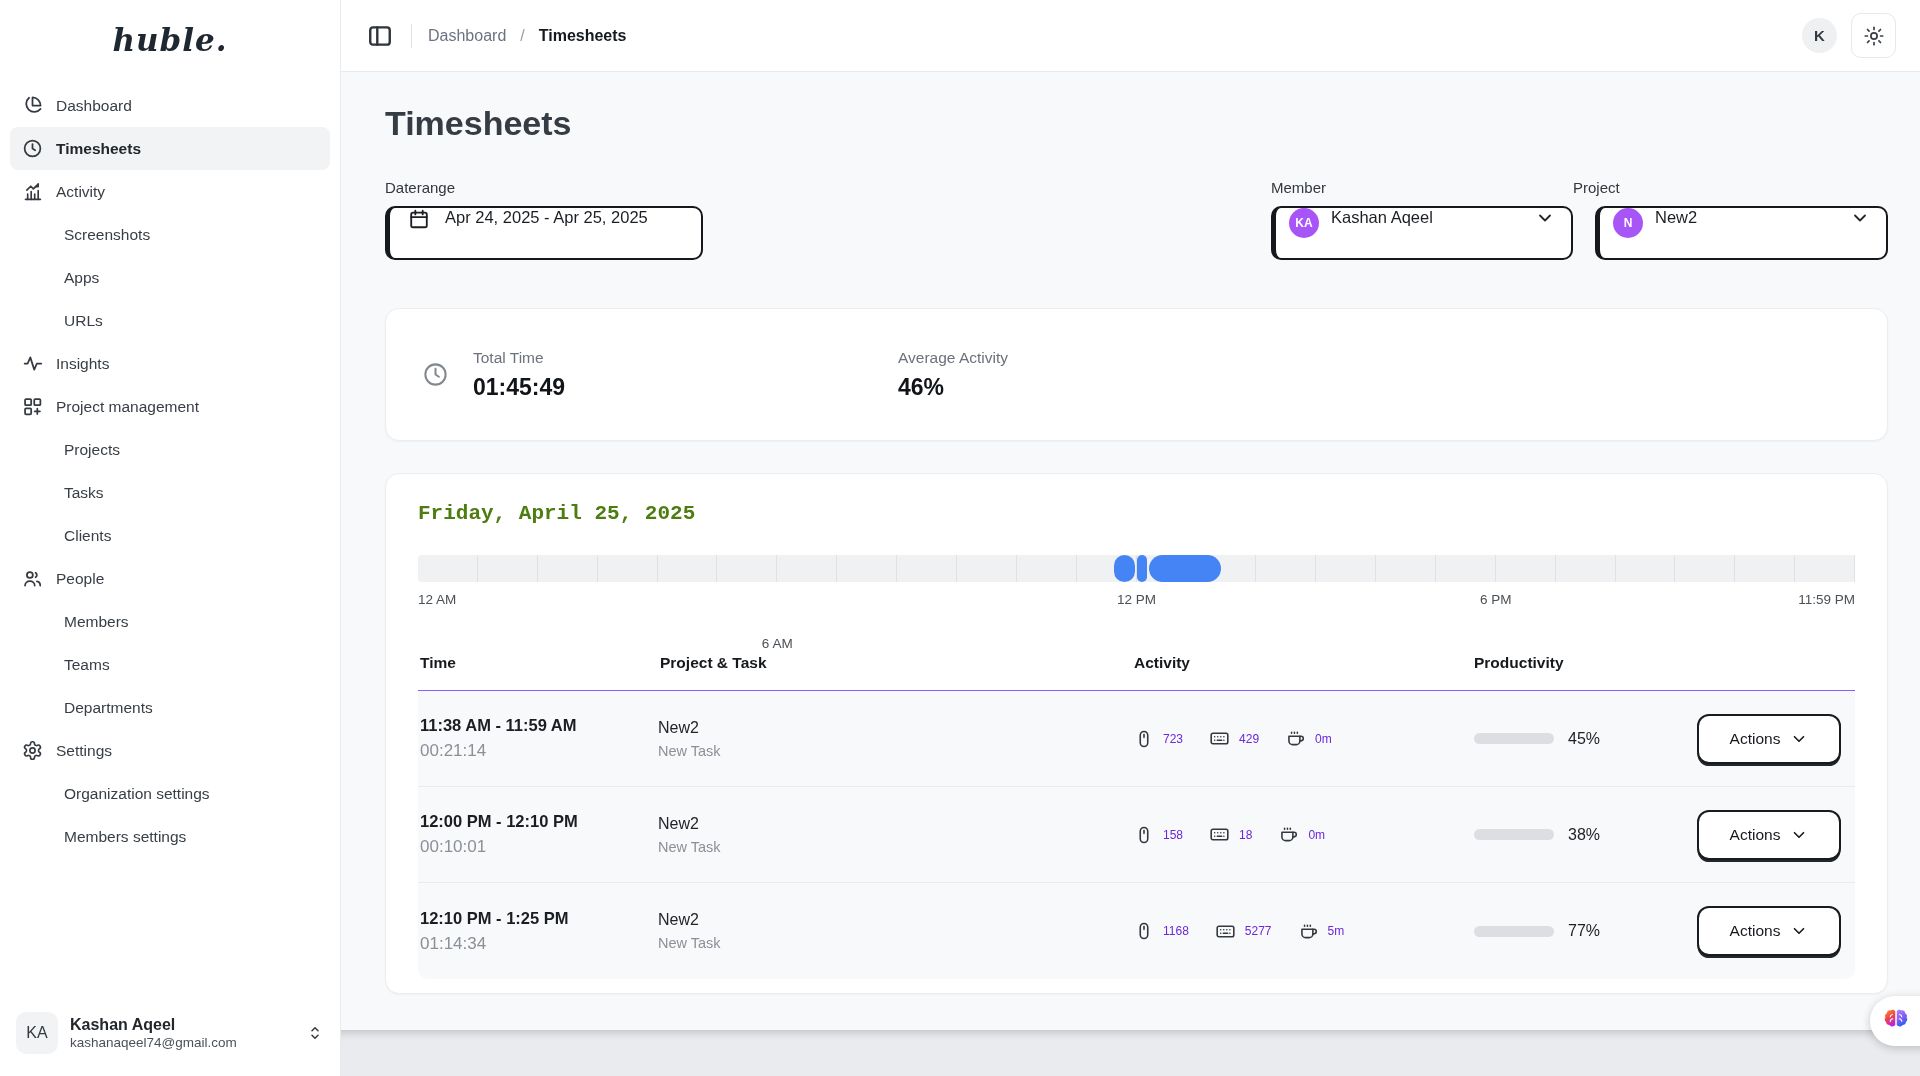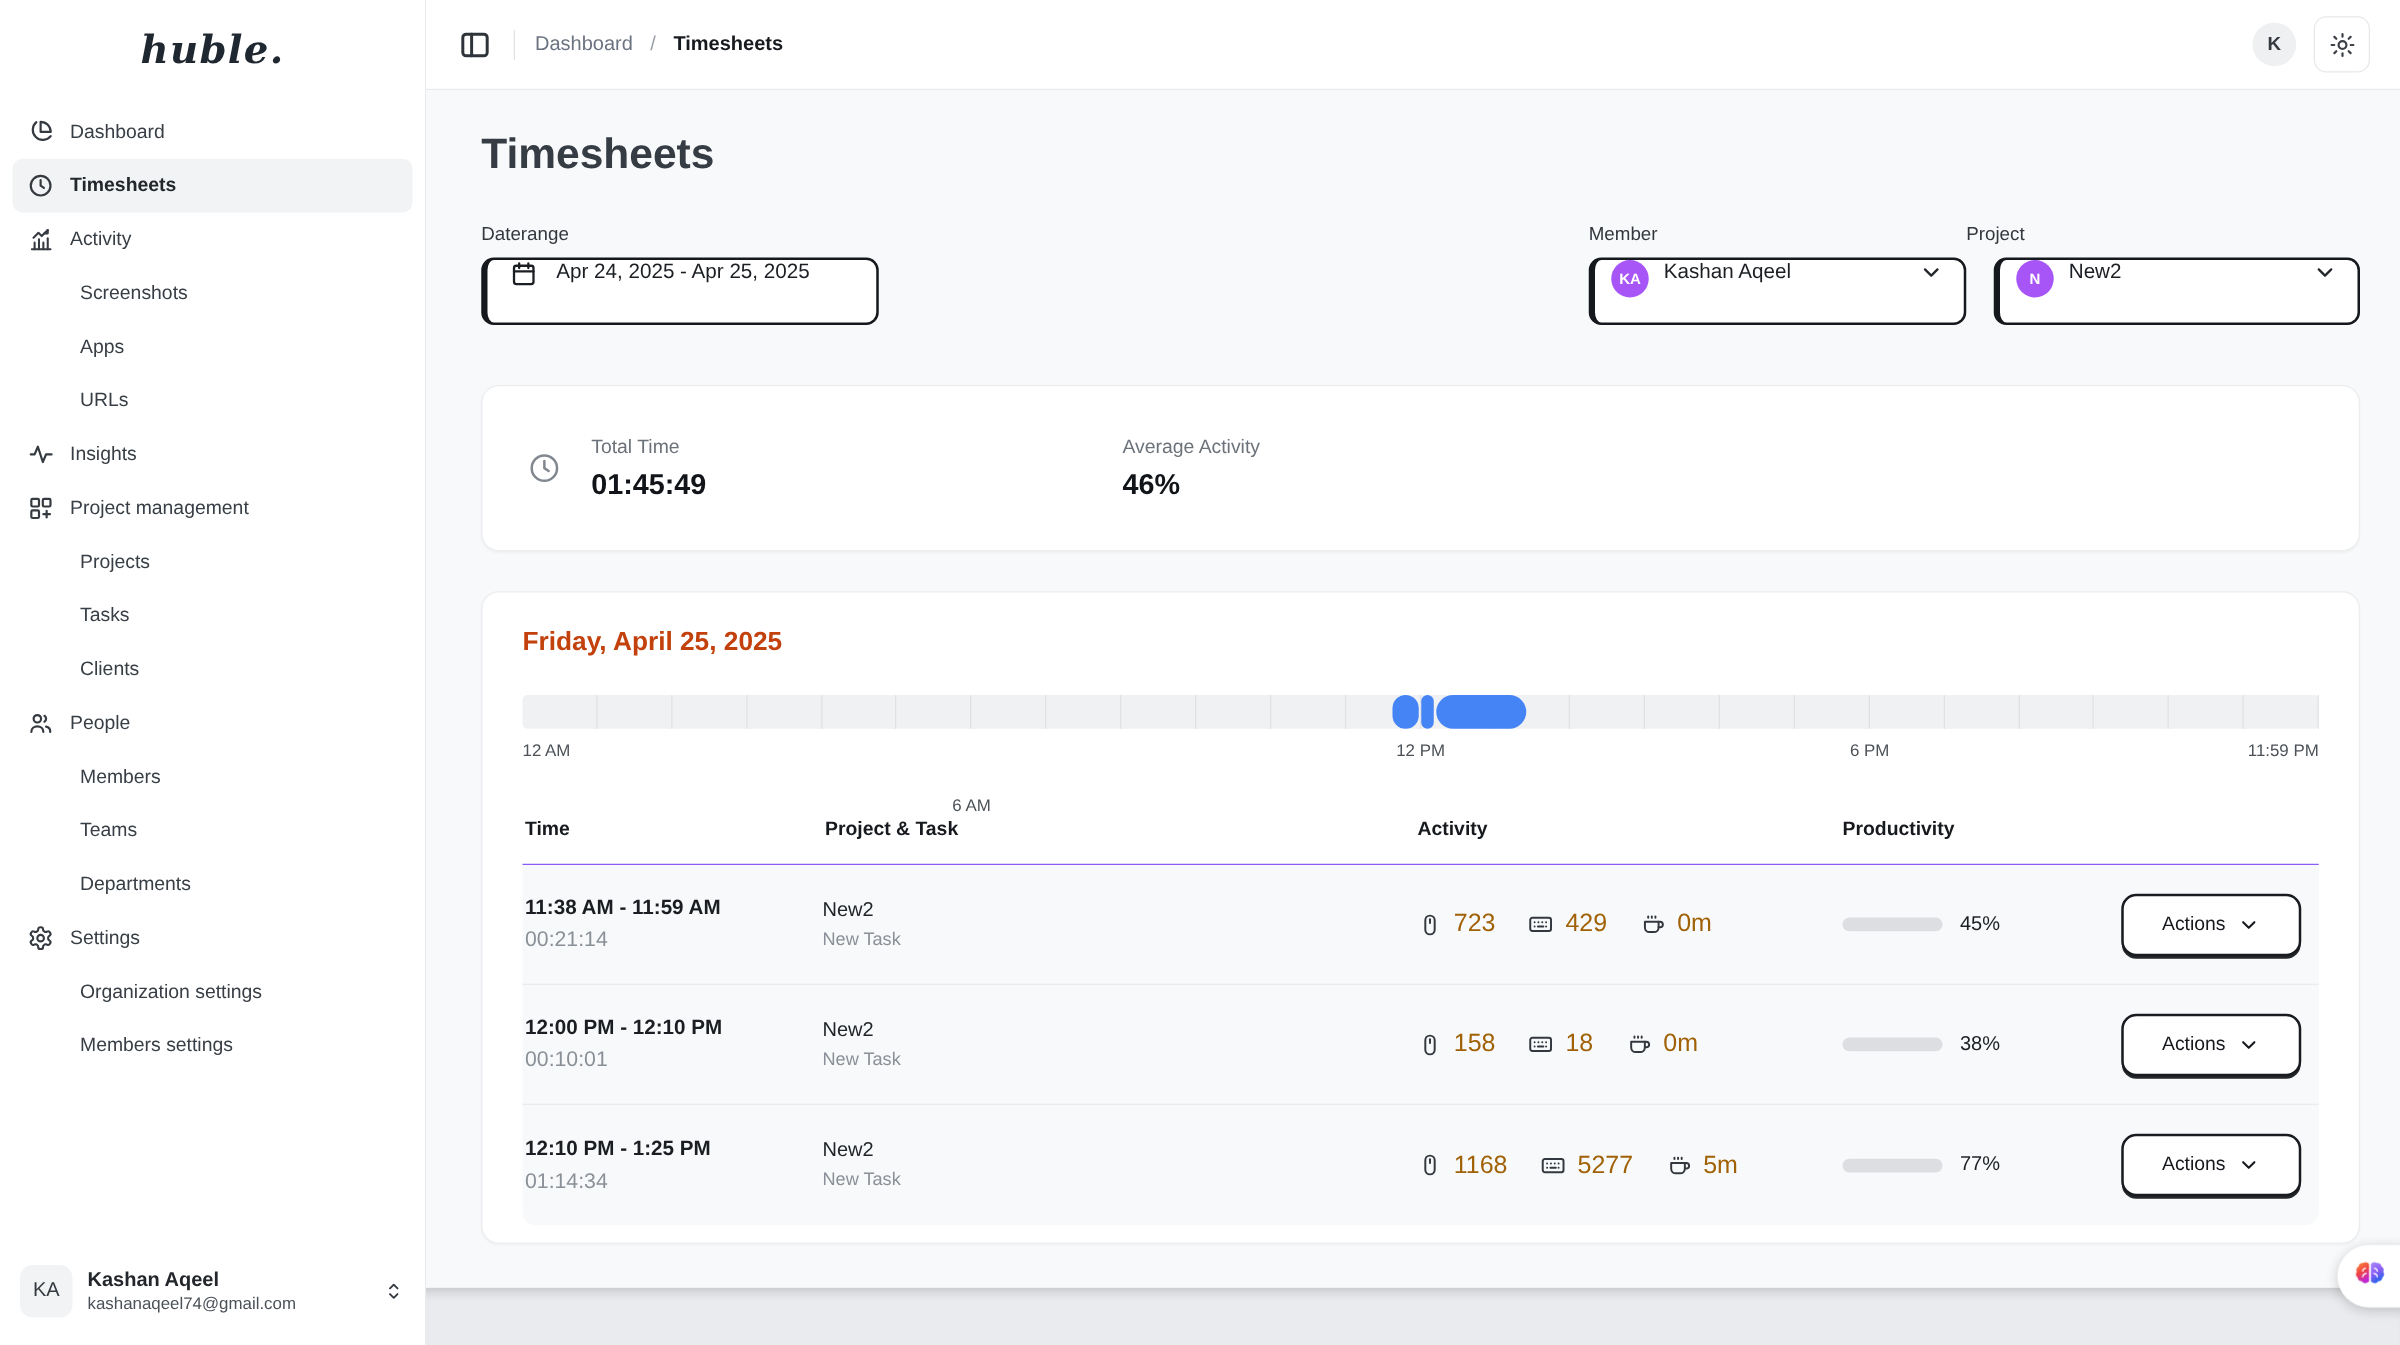--- a/index.html
+++ b/index.html
@@ -102,21 +102,21 @@
     box-shadow: 0 1px 2px rgba(16,24,40,0.04);
   }
   .summary-card { margin-top: 48px; height: 133px; display: flex; align-items: center; padding: 0 36px; }
   .summary-icon { color: #82888f; margin-right: 24px; }
   .summary-item { display: flex; flex-direction: column; gap: 7px; }
   .summary-item.first { width: 425px; }
   .summary-label { font-size: 15.5px; color: #6c7publica278; color: #6c727a; }
   .summary-value { font-size: 23px; font-weight: 700; color: #111418; }
 
   .day-card { margin-top: 32px; padding: 28px 32px 14px 32px; }
-  .day-title { font-size: 21px; font-weight: 800; color: #c2410c; }
+  .day-title { font-size: 21px; font-weight: 800; color: #4d7c0f; font-family: Liberation Mono, monospace; }
 
   
   .timeline { margin-top: 30px; }
   .timeline-bar {
     position: relative; height: 27px; background: #f0f1f3; border-radius: 4px;
     display: flex; overflow: visible;
   }
   .hour-cell { flex: 1; border-right: 1px solid #dfe1e4; }
   .hour-cell:last-child { border-right: none; }
   .timeline-seg {
@@ -146,21 +146,21 @@
   .ts-row { height: 96px; background: #f8f9fa; border-bottom: 1px solid #e9ebee; }
   .ts-row:last-child { border-bottom: none; border-radius: 0 0 10px 10px; }
   .cell-time { padding-left: 2px; }
   .t-range { font-size: 16.5px; font-weight: 600; color: #1a1d21; }
   .t-duration { font-size: 17px; color: #8a9097; margin-top: 6px; }
   .p-name { font-size: 16px; color: #212529; }
   .p-task { font-size: 14.5px; color: #8a9097; margin-top: 6px; }
   .cell-activity { display: flex; align-items: center; gap: 26px; padding-left: 16px; }
   .stat { display: flex; align-items: center; gap: 9px; }
   .stat .icon { color: #33383e; }
-  .stat-value { font-size: 20px; color: #a16207; }
+  .stat-value { font-size: 12px; color: #6d28d9; }
   .cell-productivity { display: flex; align-items: center; gap: 14px; padding-left: 26px; }
   .prog-track { width: 80px; height: 11px; border-radius: 6px; background: #dcdee1; overflow: hidden; }
   .prog-fill { height: 100%; border-radius: 6px; }
   .prog-label { font-size: 16px; color: #1c2025; }
   .cell-actions { display: flex; justify-content: flex-end; padding-right: 14px; }
   .actions-btn {
     width: 144px; height: 50px; background: #fff; border: 2px solid #181b1f; border-radius: 12px;
     box-shadow: 0 2.5px 0 -0.5px #23262a;
     display: flex; align-items: center; justify-content: center; gap: 10px;
     font-size: 15.5px; color: #16191d; cursor: pointer;

